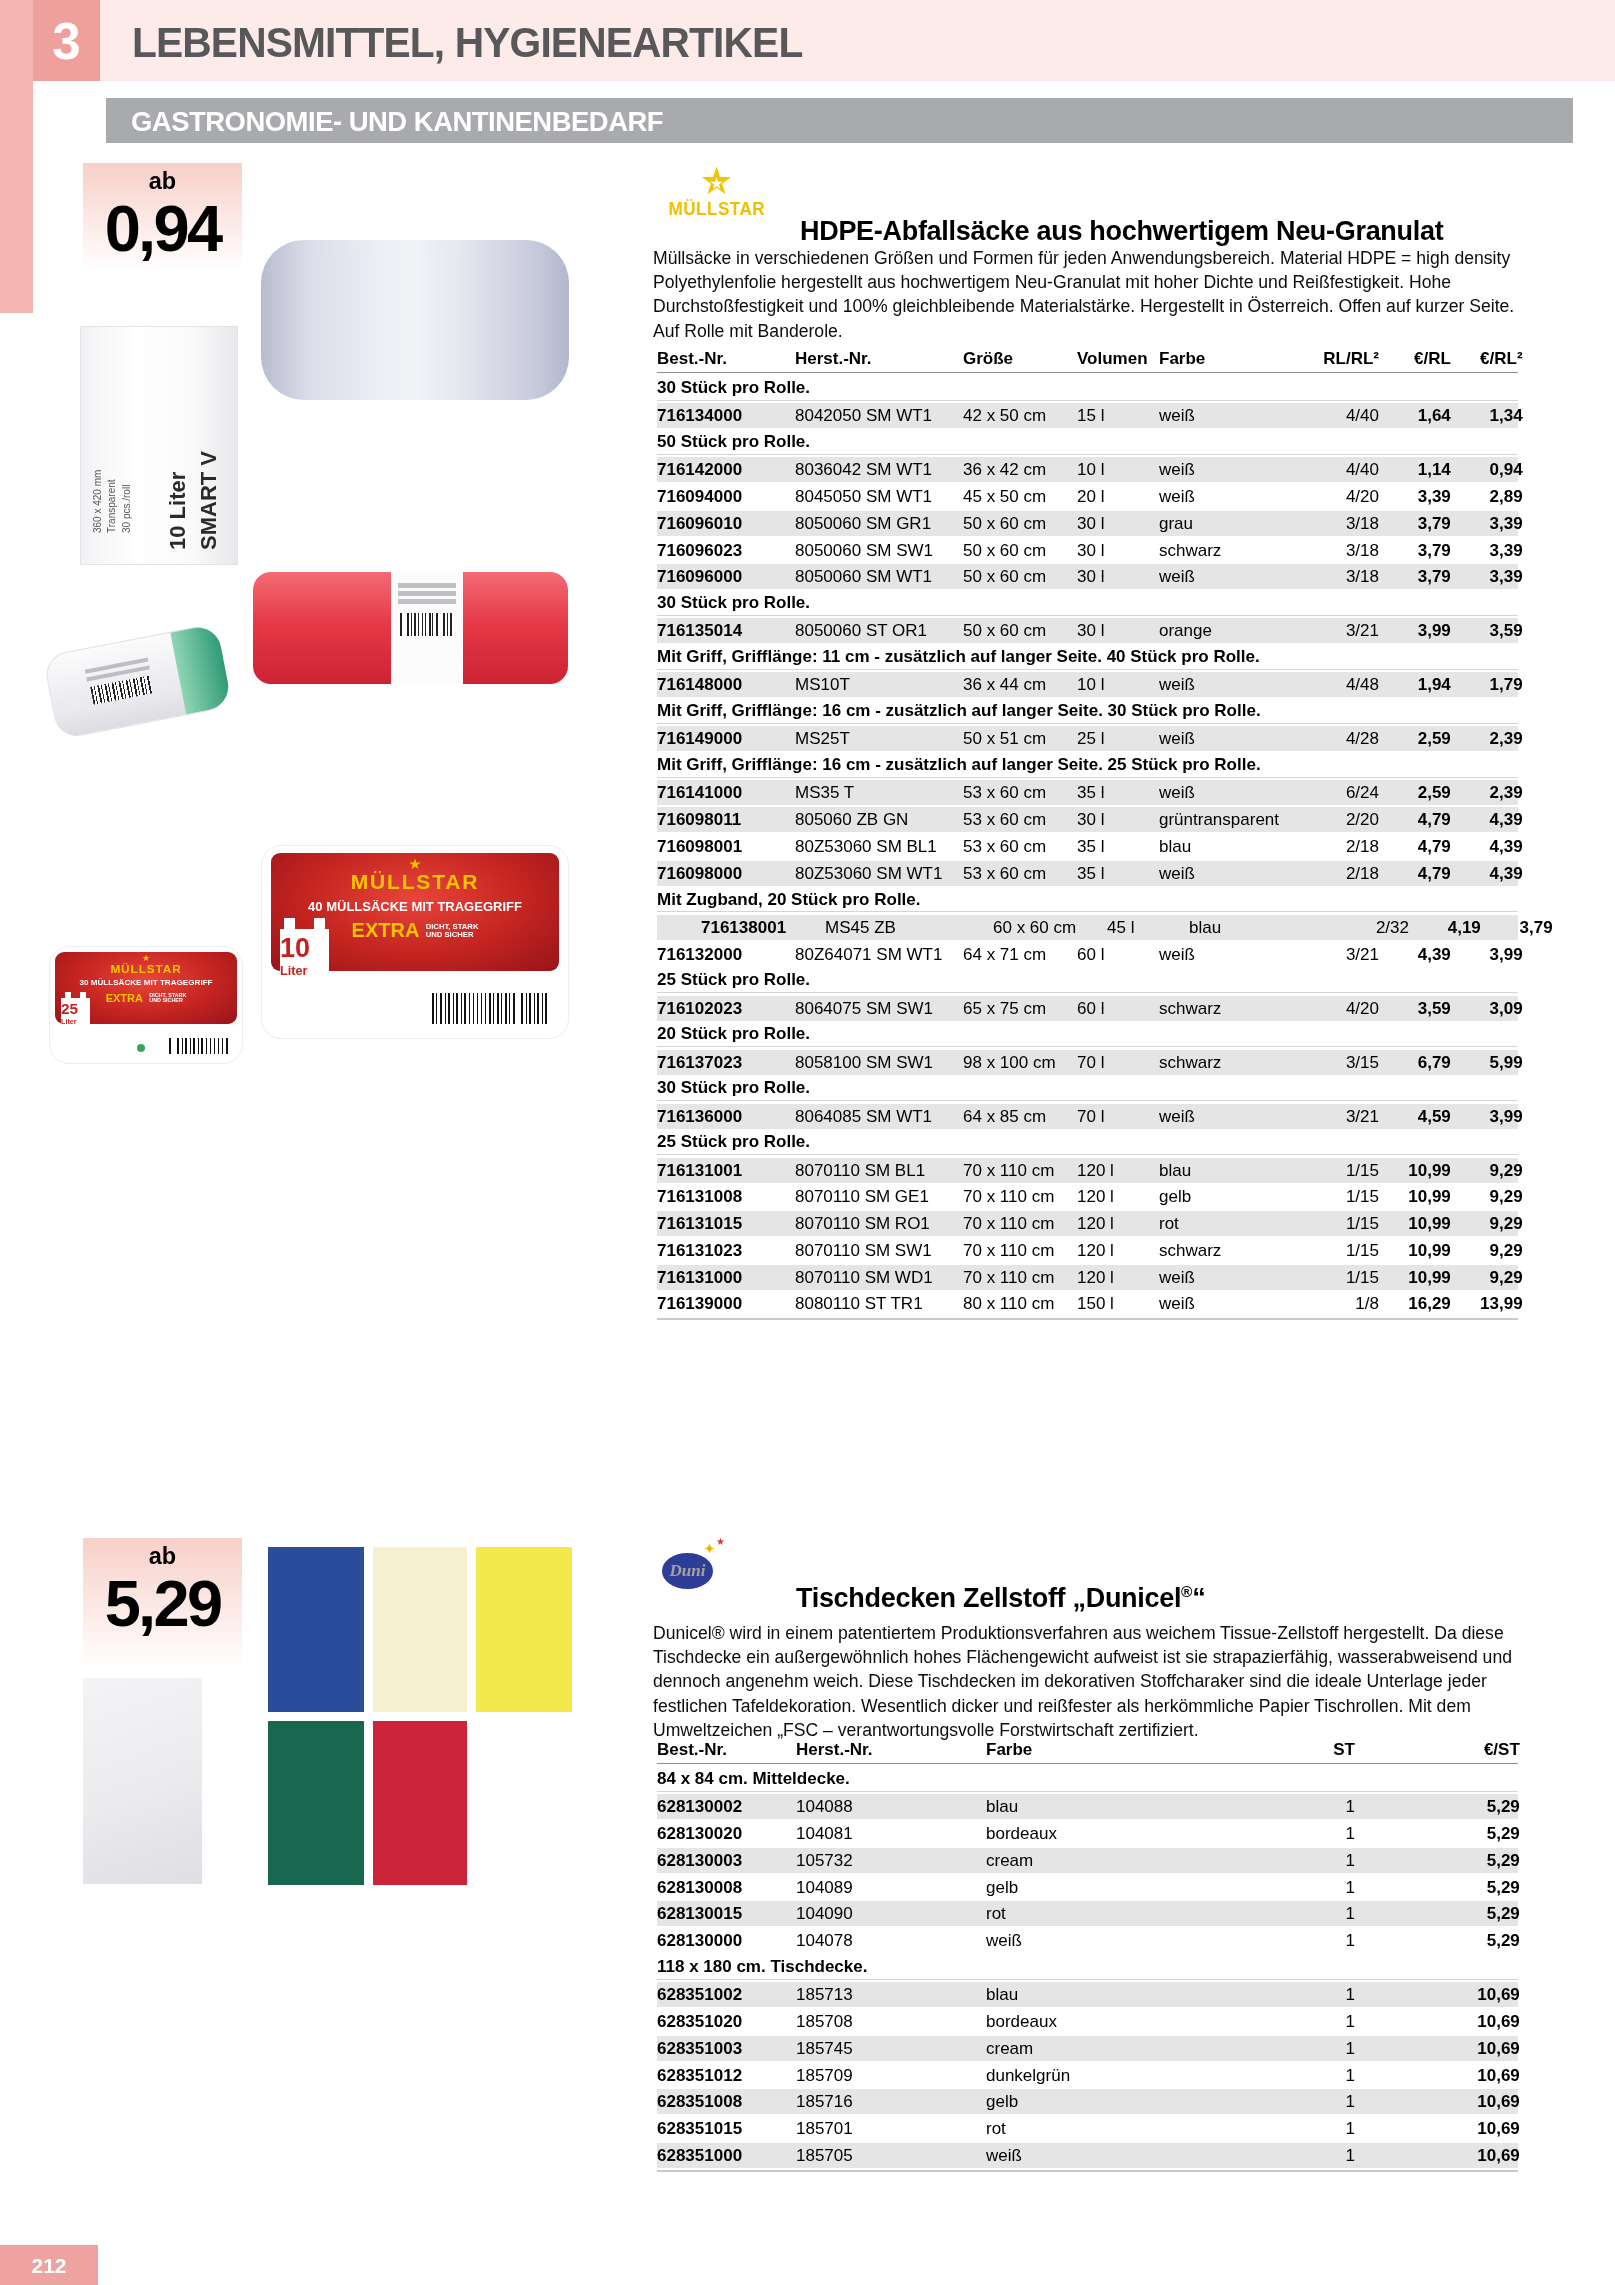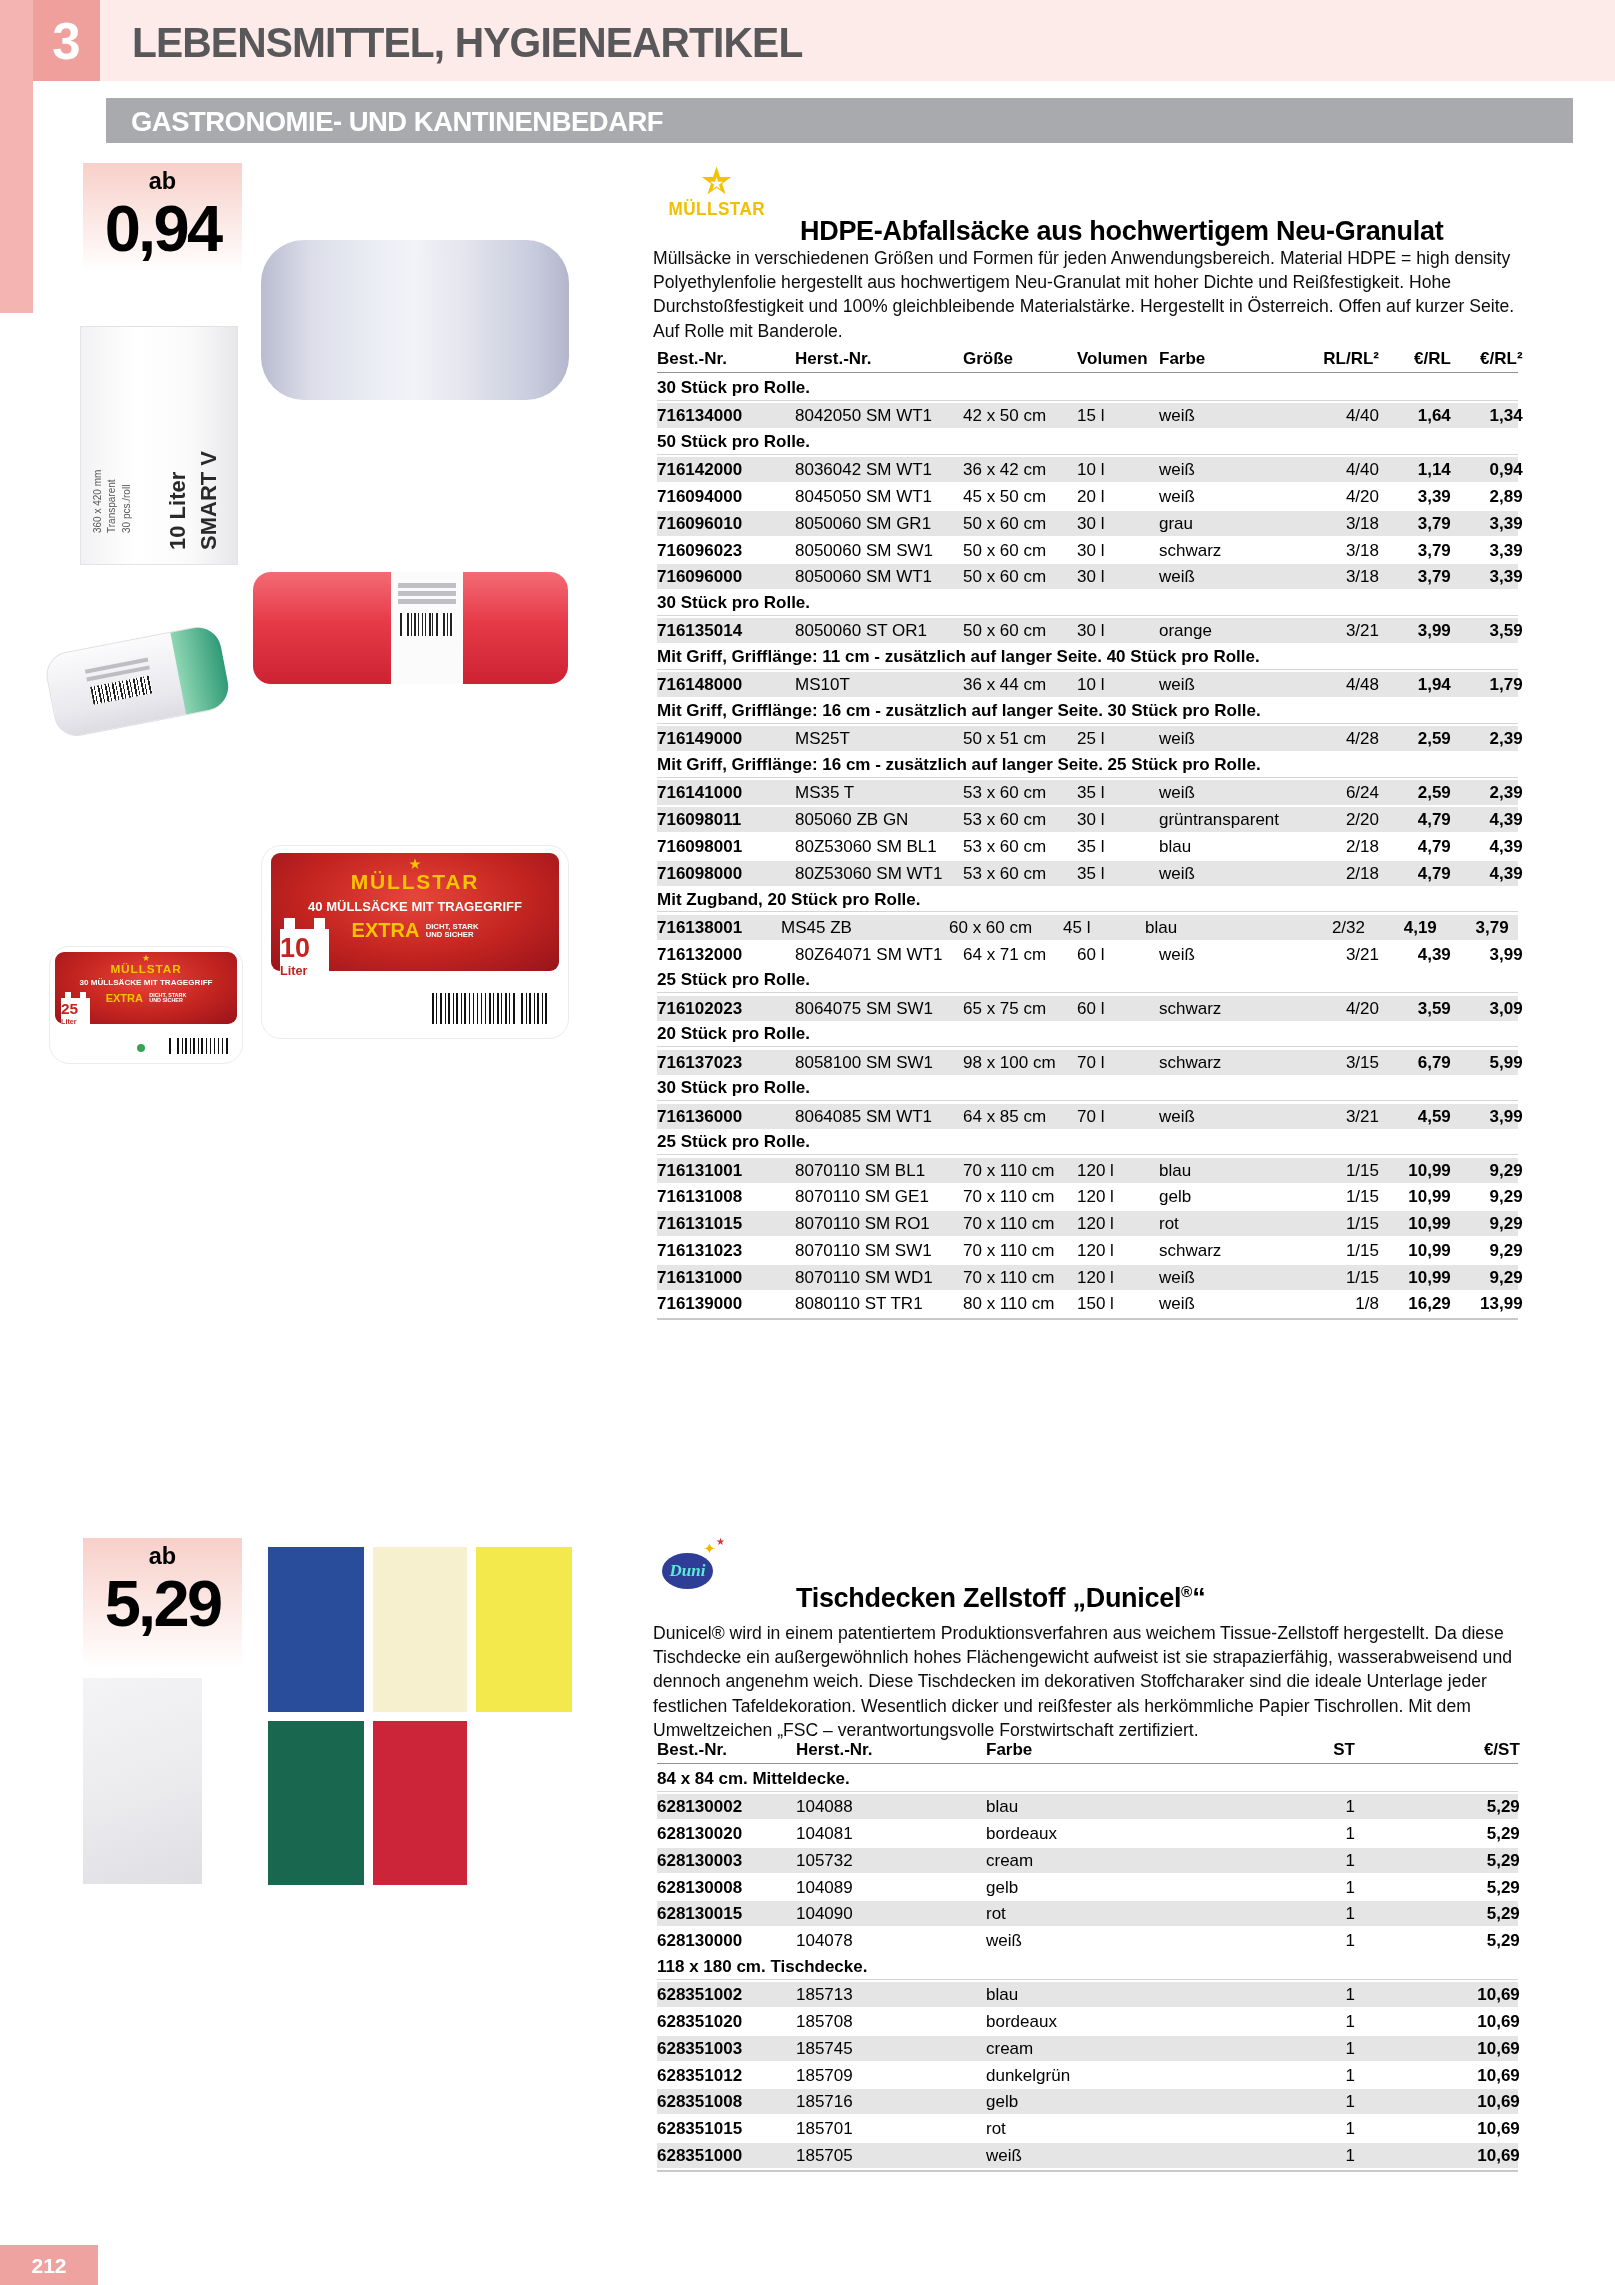--- a/index.html
+++ b/index.html
@@ -111,21 +111,21 @@
                 transform:scaleX(0.95);transform-origin:center;}
   .ptitle{position:absolute;font-weight:bold;font-size:27px;letter-spacing:-0.3px;white-space:nowrap;}
   #ptitle1{left:800px;top:194px;}
   #ptitle2{left:796px;top:1561px;}
   .ptitle sup{font-size:15.4px;}
   .pdesc{position:absolute;left:653px;width:868px;font-size:17.6px;line-height:24.4px;color:#0c0c0c;}
   #pdesc1{top:228px;} #pdesc2{top:1603px;}
 
   .dlogo{position:absolute;left:662px;top:1540px;width:63px;height:54px;}
   .dlogo .ellipse{position:absolute;left:0;top:12.7px;width:51px;height:36px;border-radius:50%;
-                  background:#2e3e96;color:#5eead4;text-align:center;line-height:36px;
+                  background:#2e3e96;color:#a3a3a3;text-align:center;line-height:36px;
                   font-family:"Liberation Serif",serif;font-style:italic;font-weight:bold;font-size:17px;}
   .dlogo .dstar1{position:absolute;right:9px;top:0;color:#f2b705;font-size:15.4px;}
   .dlogo .dstar2{position:absolute;right:0;top:-3.6px;color:#d43535;font-size:10px;}
 
   
   .ptable{position:absolute;left:657px;width:861px;font-size:17px;}
   #table1{top:348px;} #table2{top:1739px;}
   .trow{display:flex;height:25px;line-height:25px;margin-bottom:1.8px;}
   .trow.shade{background:#e5e5e6;}
   .thead{font-weight:bold;border-bottom:1.8px solid #8f8f8f;margin-bottom:3.6px;height:23.5px;line-height:22px;}
@@ -391,21 +391,21 @@
         <div class="c" style="width: 168px;">80Z53060 SM WT1</div>
         <div class="c" style="width: 114px;">53 x 60 cm</div>
         <div class="c" style="width: 82px;">35 l</div>
         <div class="c" style="width: 152px;">weiß</div>
         <div class="c r" style="width: 68px;">2/18</div>
         <div class="c r b" style="width: 70px;">4,79</div>
         <div class="c r b" style="width: 70px;">4,39</div>
       </div>
       <div class="tnote">Mit Zugband, 20 Stück pro Rolle.</div>
       <div class="trow shade">
-        <div class="c b" style="width: 124px;">716138001</div>
+        <div class="c b" style="width: 124px; padding-left: 44px;">716138001</div>
         <div class="c" style="width: 168px;">MS45 ZB</div>
         <div class="c" style="width: 114px;">60 x 60 cm</div>
         <div class="c" style="width: 82px;">45 l</div>
         <div class="c" style="width: 152px;">blau</div>
         <div class="c r" style="width: 68px;">2/32</div>
         <div class="c r b" style="width: 70px;">4,19</div>
         <div class="c r b" style="width: 70px;">3,79</div>
       </div>
       <div class="trow">
         <div class="c b" style="width: 138px;">716132000</div>

